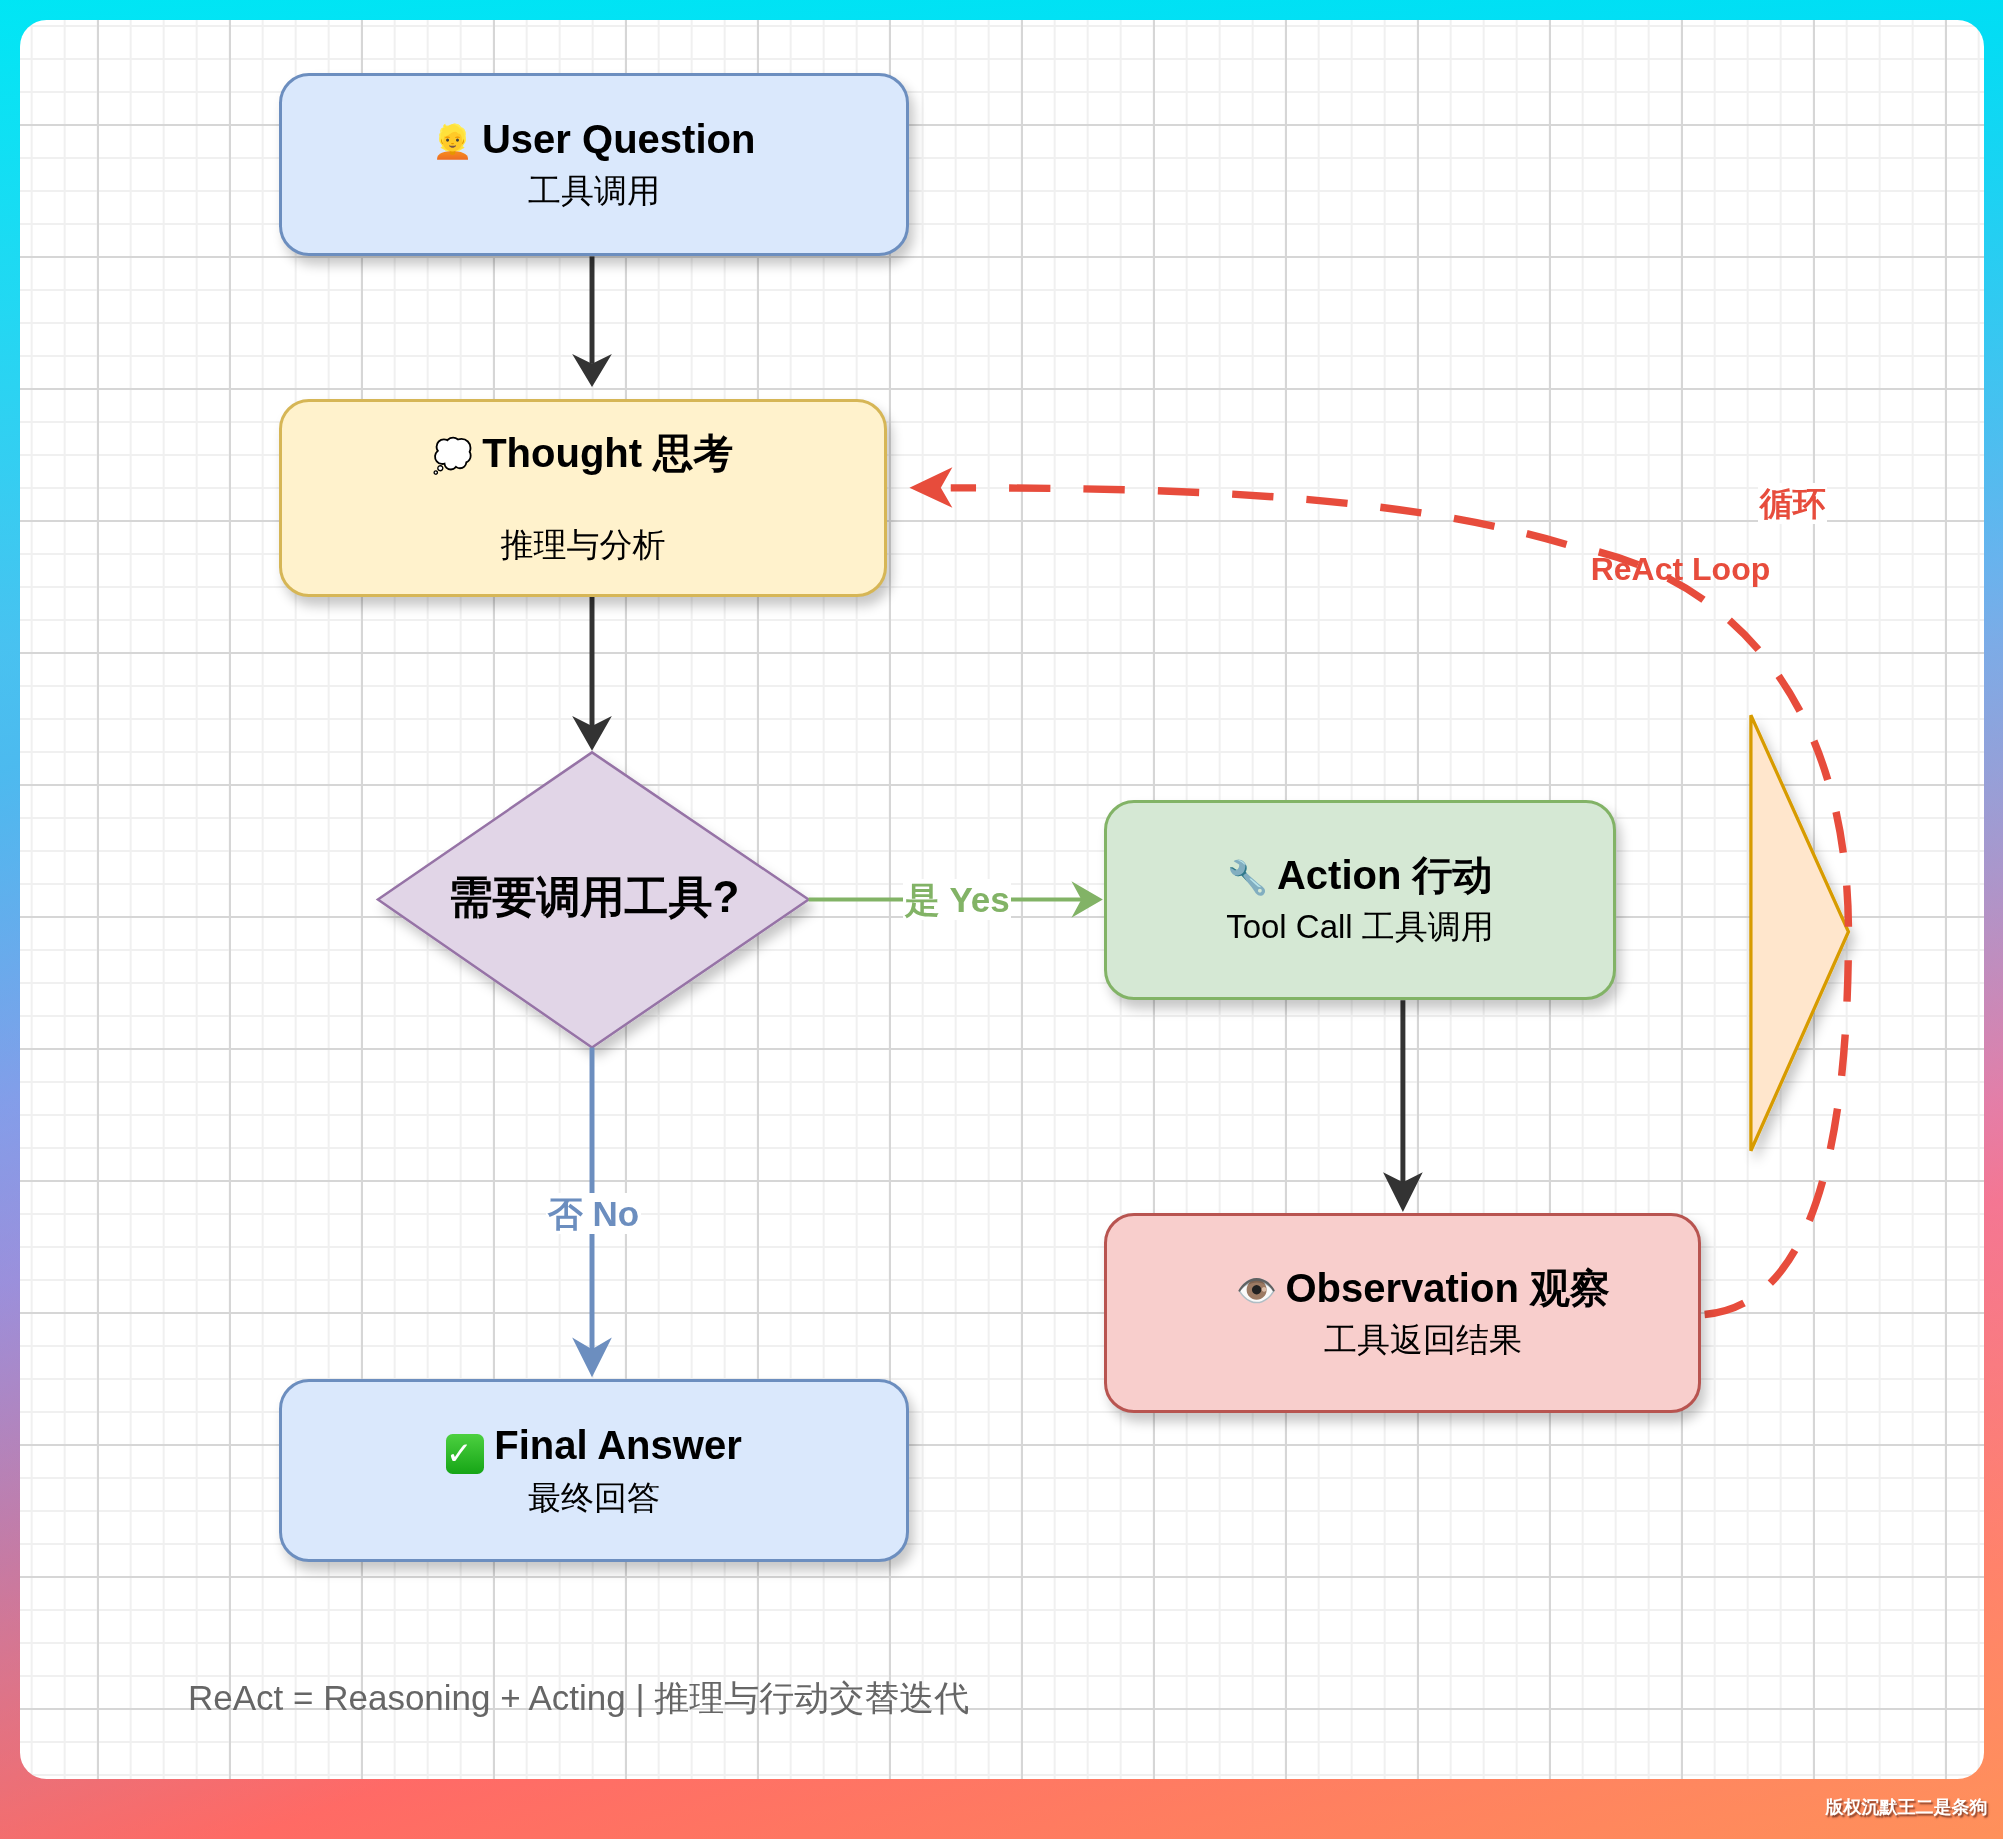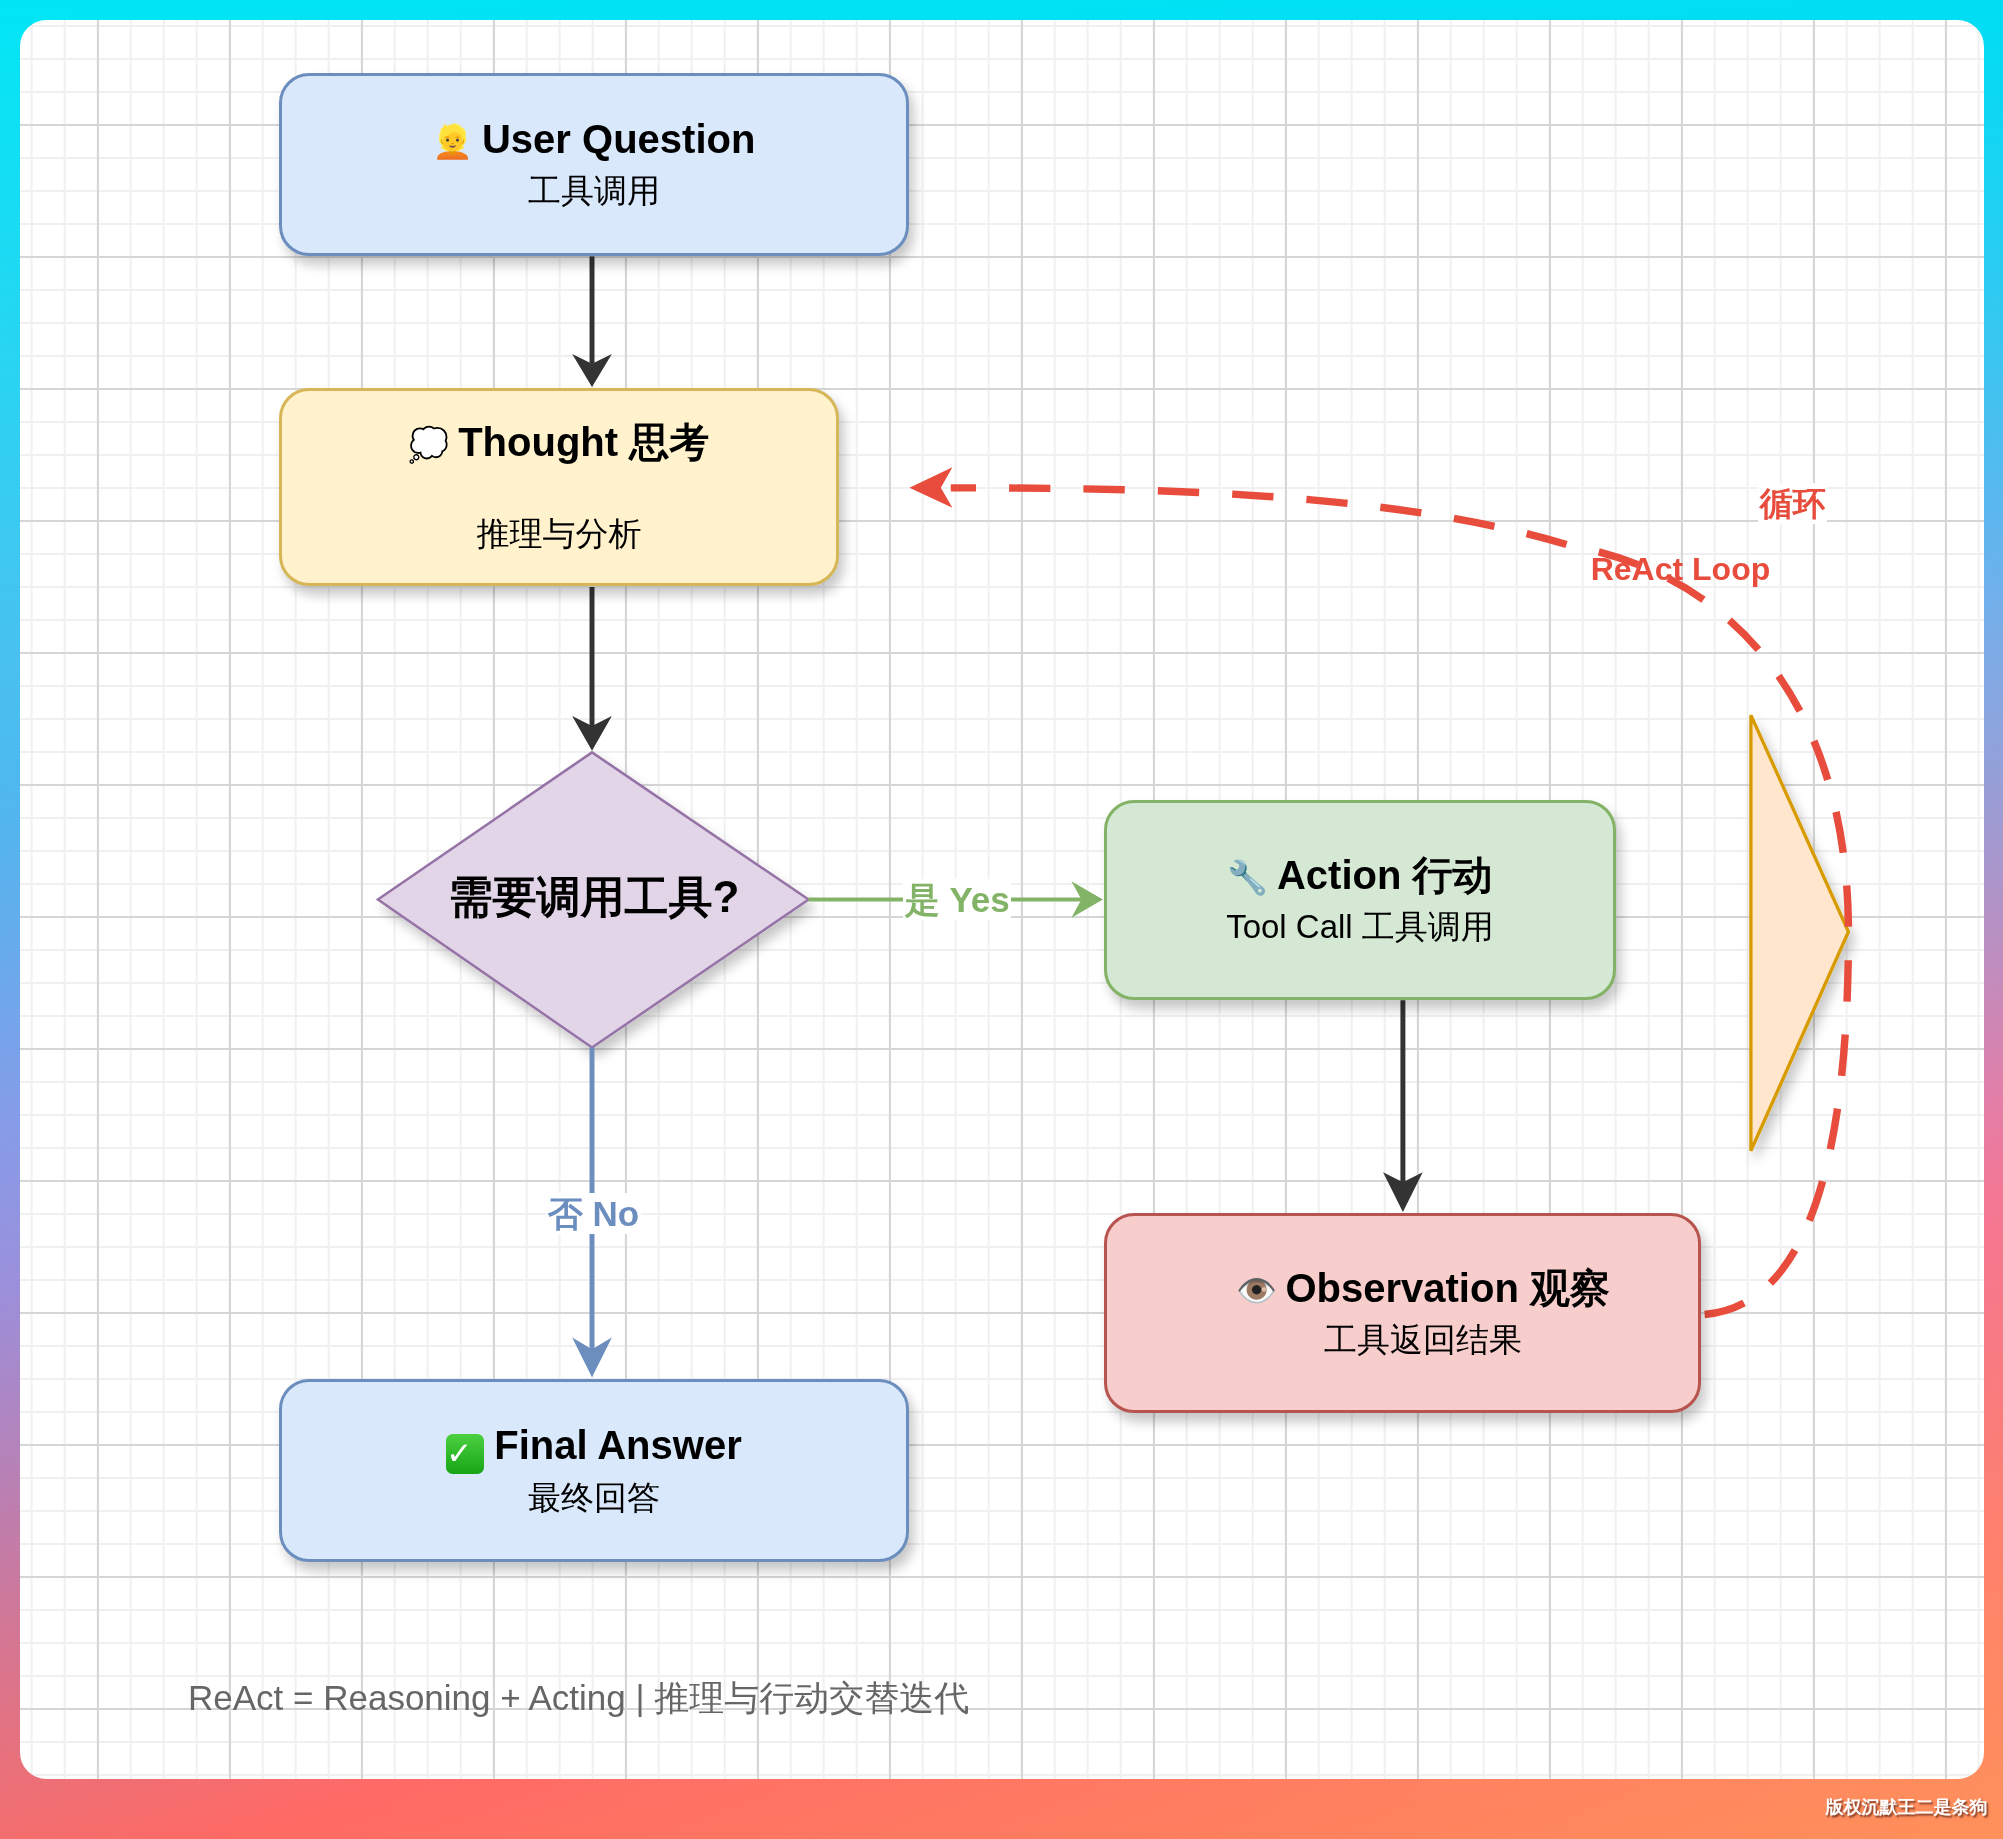--- a/index.html
+++ b/index.html
@@ -29,21 +29,21 @@
   .node {
     position: absolute; box-sizing: border-box; border-radius: 30px;
     border: 3.3px solid; box-shadow: 5px 8.3px 11.6px rgba(0,0,0,0.22);
     display: flex; flex-direction: column; align-items: center; justify-content: center;
     text-align: left;
   }
   .node .title { font-weight: bold; font-size: 40px; color: #000; line-height: 50px; white-space: nowrap; }
   .node .sub { font-size: 33px; color: #000; line-height: 48px; white-space: nowrap; }
   .node .emoji { font-size: 33px; margin-right: 8.3px; font-weight: normal; }
   .n-user { left: 279px; top: 73px; width: 630px; height: 183px; background: #dae8fc; border-color: #6c8ebf; }
-  .n-thought { left: 279px; top: 388px; width: 560px; height: 198px; background: #fff2cc; border-color: #d6b656; gap: 40px; }
+  .n-thought { left: 279px; top: 399px; width: 608px; height: 198px; background: #fff2cc; border-color: #d6b656; gap: 40px; }
   .n-action { left: 1104px; top: 800px; width: 512px; height: 200px; background: #d5e8d4; border-color: #82b366; }
   .n-obs { left: 1104px; top: 1213px; width: 597px; height: 200px; background: #f8cecc; border-color: #b85450; padding-left: 41px; }
   .n-final { left: 279px; top: 1379px; width: 630px; height: 183px; background: #dae8fc; border-color: #6c8ebf; }
   .decision-text {
     position: absolute; left: 379px; top: 872px; width: 430px; text-align: center;
     font-weight: bold; font-size: 44px; color: #000; line-height: 50px;
   }
   .edge-label {
     position: absolute; font-weight: bold; font-size: 35px; line-height: 41px;
     background: #ffffff; padding: 0 1.7px; white-space: nowrap;

